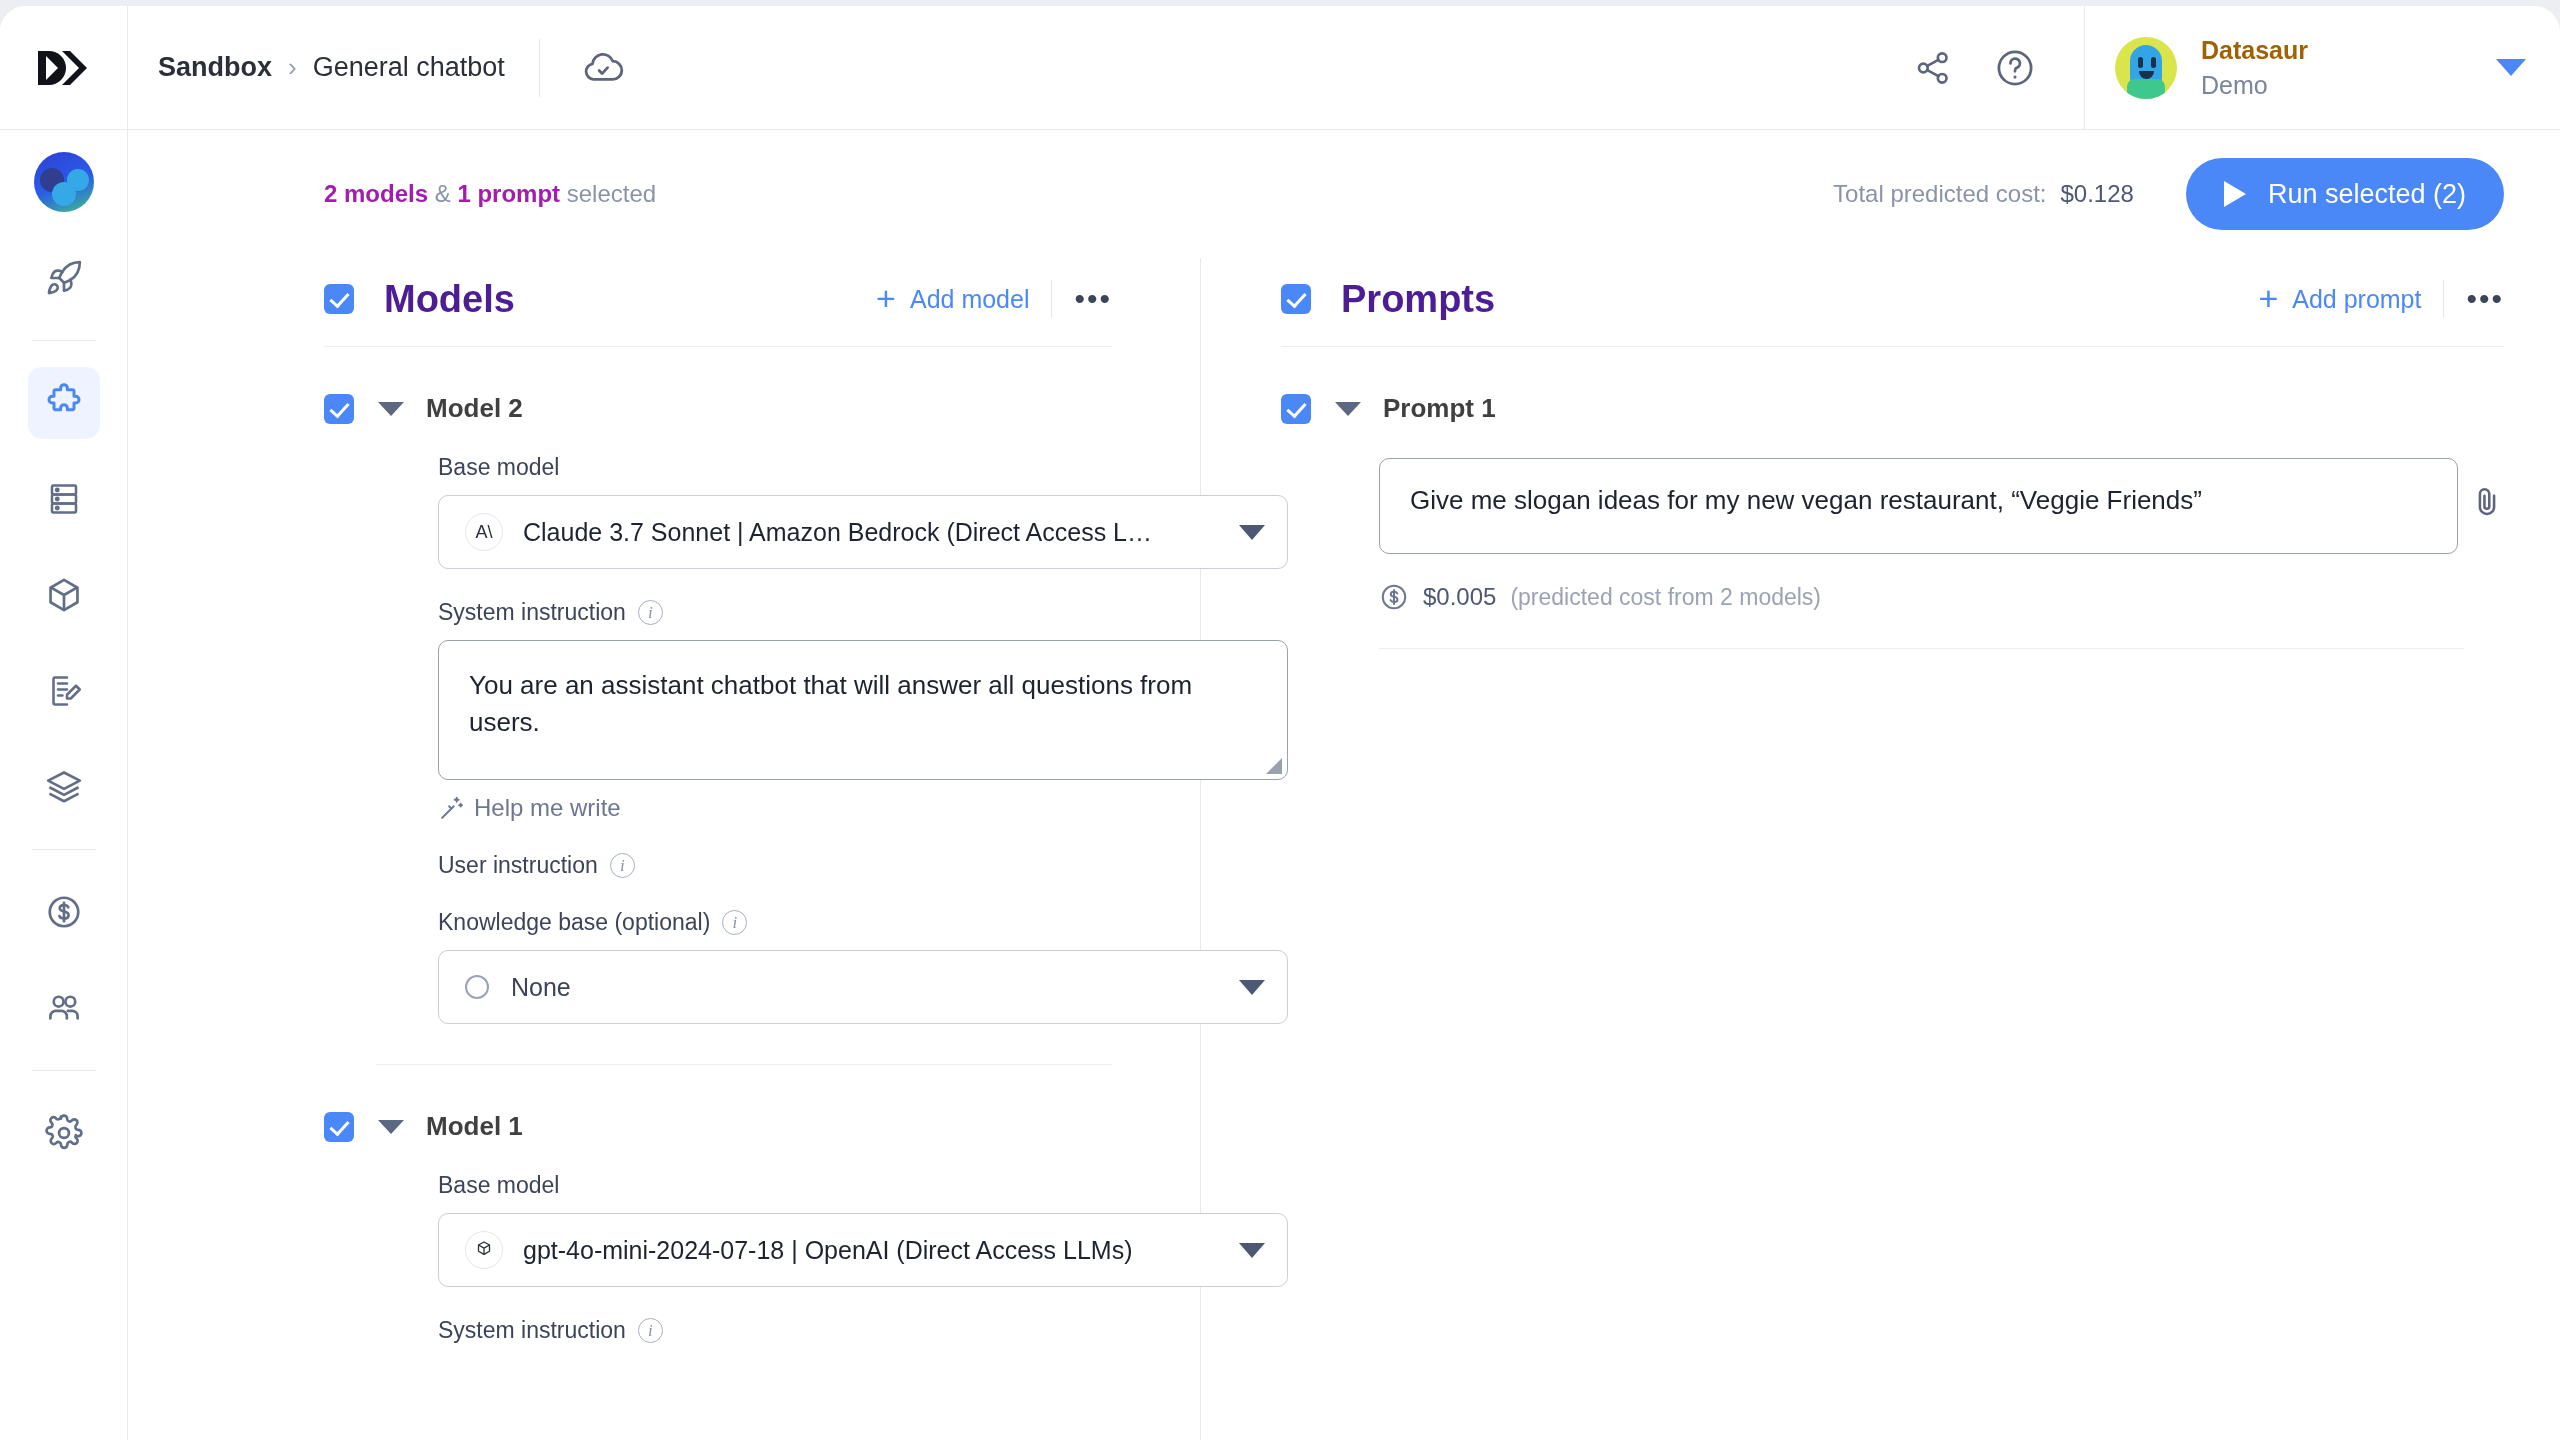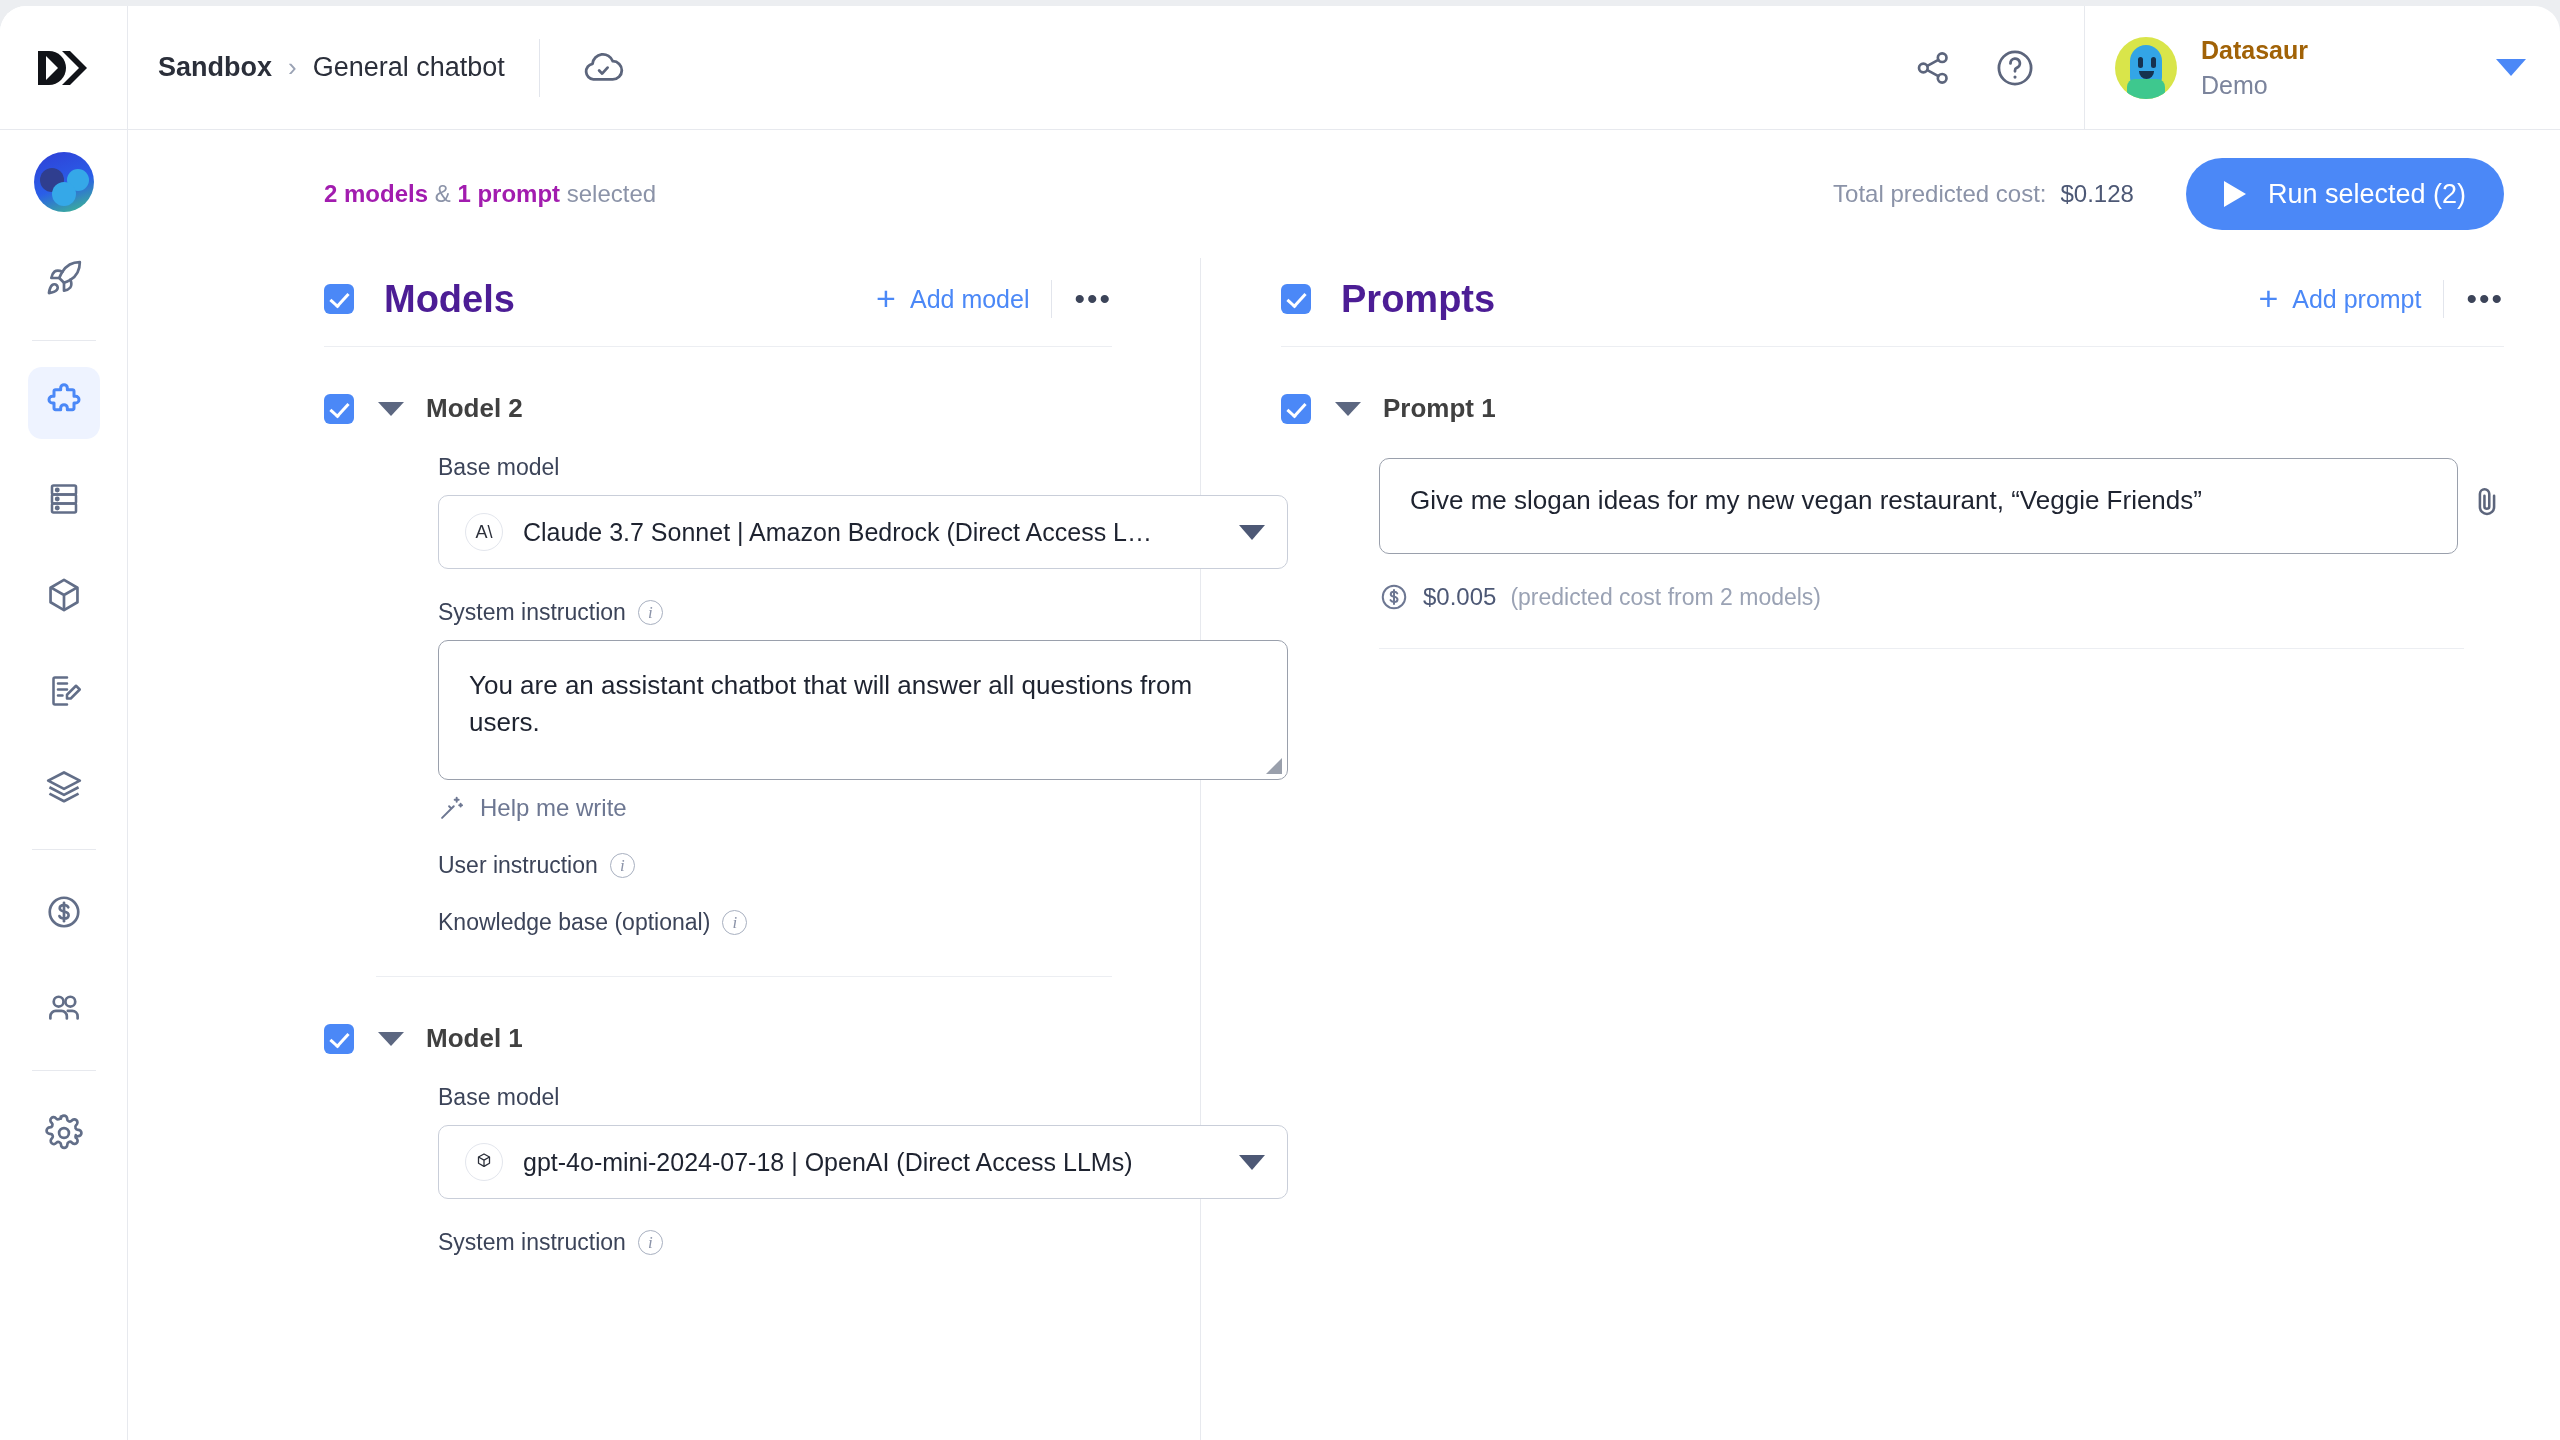--- a/index.html
+++ b/index.html
@@ -162,21 +162,21 @@
   .radio-o { width: 24px; height:24px; border-radius:50%; border: 2.4px solid #9aa2b4; margin-right: 22px; flex:0 0 auto; }
 
   .ta {
     width: 850px; border:1.6px solid #9aa0ac; border-radius: 10px;
     padding: 26px 30px; font-size: 26px; color:#1e2330; line-height: 1.44;
     position:relative; background:#fff; cursor:text;
   }
   .ta .grip { position:absolute; right:5px; bottom:5px; width:0;height:0;
     border-left:16px solid transparent; border-bottom:16px solid #9aa0ac; }
   .helpwrite {
-    display:flex; align-items:center; gap: 14px; margin-top: 14px;
+    display:flex; align-items:center; gap: 8px; margin-top: 14px;
     color:#6d7governance; cursor:pointer;
   }
   .helpwrite { color:#6d7792; font-size: 24px; }
 
   
   .prompt-body { margin-left: 98px; margin-top: 34px; display:flex; align-items:flex-start; gap: 12px; }
   .ta-prompt { width: 1085px; border:1.6px solid #9aa0ac; border-radius:10px; padding: 26px 30px;
     font-size: 26px; color:#1e2330; position:relative; background:#fff; cursor:text; min-height: 96px; }
   .clip { color:#5c657c; margin-top: 26px; cursor:pointer; }
   .cost-row { margin-left: 98px; margin-top: 28px; display:flex; align-items:center; gap: 14px; }
@@ -402,20 +402,25 @@
               <span>User instruction</span>
               <span class="info-i">i</span>
             </div>
           </div>
 
           <div class="field">
             <div class="field-label">
               <span>Knowledge base (optional)</span>
               <span class="info-i">i</span>
             </div>
+            <div class="select">
+              <span class="radio-o"></span>
+              <span class="val grey">None</span>
+              <span class="caret-dk"></span>
+            </div>
           </div>
 
           <div class="panel-rule" style="margin-top:40px;margin-left:52px;"></div>
         </div>
 
         <div>
           <div class="item-head">
             <div class="cb"></div>
             <div class="caret-grey"></div>
             <span class="item-title">Model 1</span>

